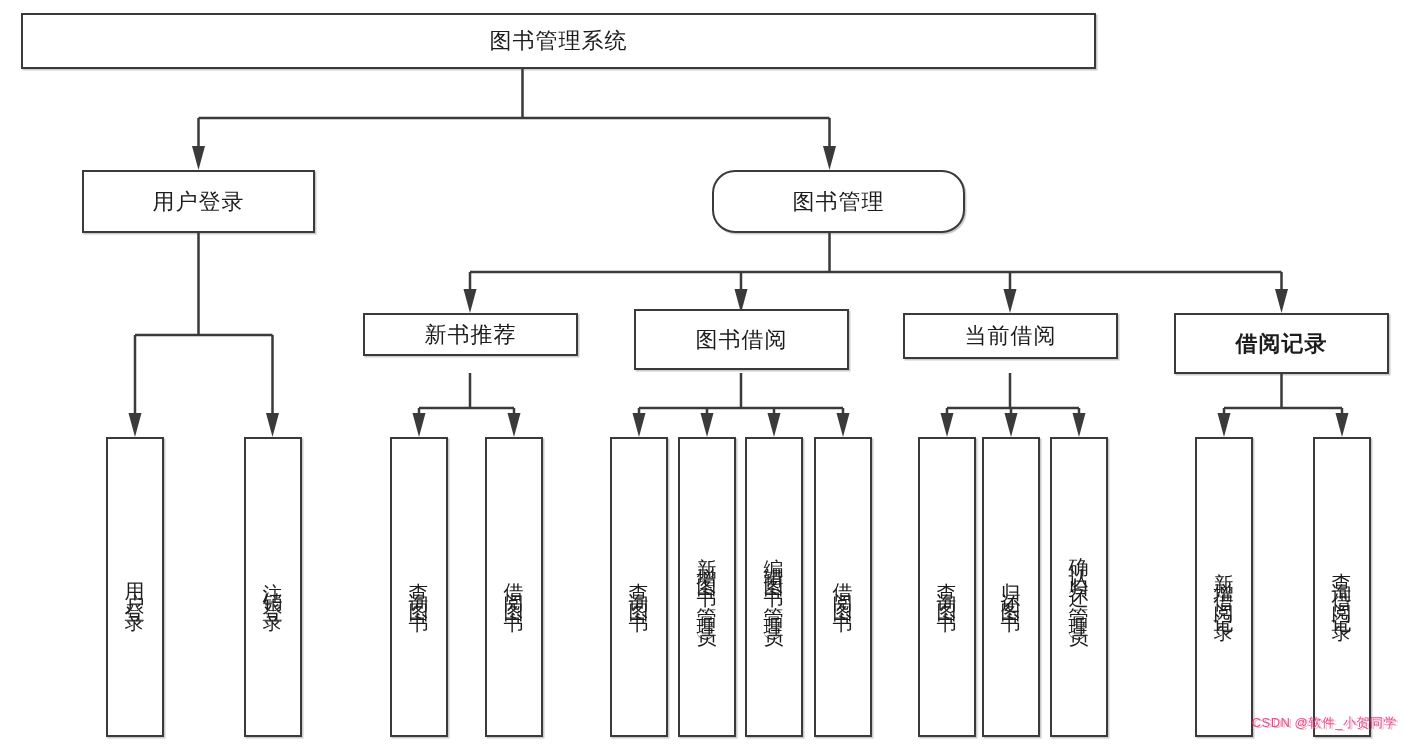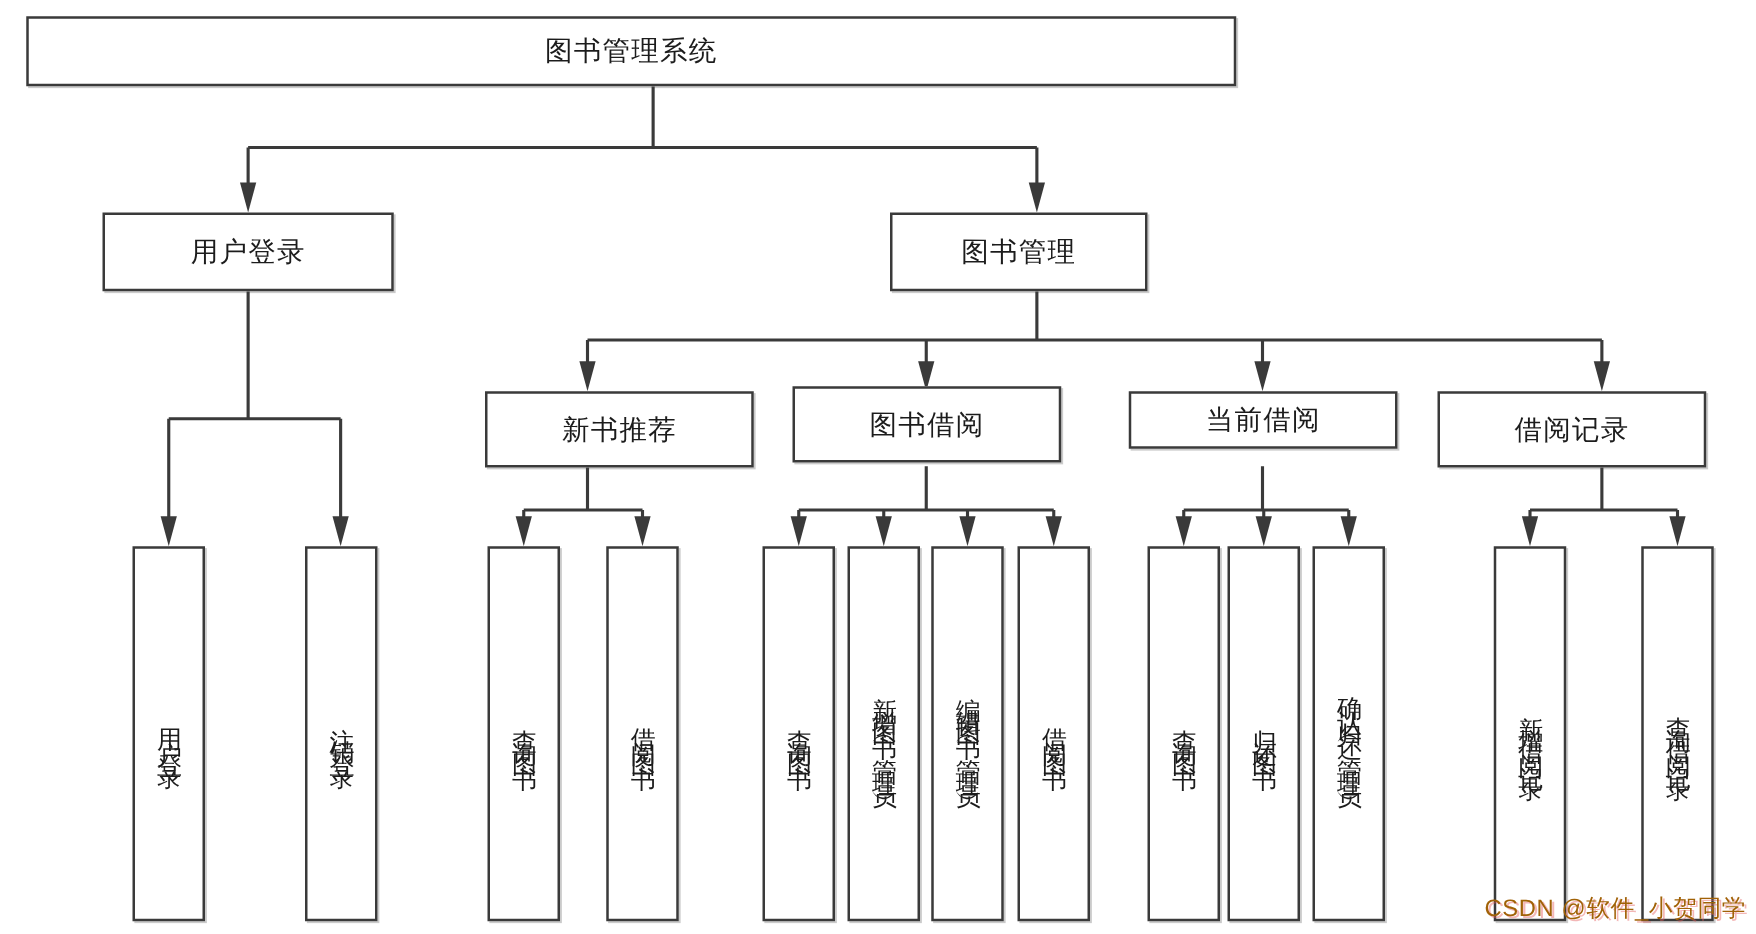--- a/index.html
+++ b/index.html
@@ -24,39 +24,39 @@
   }
   .hbox { font-size:22px; letter-spacing:1px; white-space:nowrap; }
   .vbox { font-size:20px; }
   .vbox .vtext {
     writing-mode:vertical-rl;
     letter-spacing:10px;
     line-height:1;
     white-space:nowrap;
   }
   
-  .n-root   { left:21px;  top:13px;  width:968px; height:56px; }
+  .n-root   { left:21px;  top:13px;  width:1075px; height:56px; }
   .n-l2a    { left:82px;  top:170px; width:233px;  height:63px; }
-  .n-l2b    { left:712px; top:170px; width:206px;  height:63px; }
-  .n-l3a    { left:363px;  top:313px; width:215px; height:61px;margin-left:25px; }
+  .n-l2b    { left:712px; top:170px; width:253px;  height:63px;border-radius:23px; }
+  .n-l3a    { left:363px;  top:313px; width:215px; height:43px; }
   .n-l3b    { left:634px;  top:309px; width:215px; height:61px; }
   .n-l3c    { left:903px;  top:313px; width:215px; height:46px; }
-  .n-l3d    { left:1150px; top:313px; width:215px; height:61px; }
+  .n-l3d    { left:1174px; top:313px; width:215px; height:61px;font-weight:bold; }
   .leaf     { top:437px; width:58px; height:300px; }
   .lf1  { left:106px; }  .lf2  { left:244px; }
   .lf3  { left:390px; }  .lf4  { left:485px; }
   .lf5  { left:610px; }  .lf6  { left:678px; }
   .lf7  { left:745px; }  .lf8  { left:814px; }
   .lf9  { left:918px; }  .lf10 { left:982px; }
   .lf11 { left:1050px; } .lf12 { left:1195px; }
   .lf13 { left:1313px; }
   .watermark {
     position:absolute; top:714px; right:8px;
-    font-size:19px; letter-spacing:0.5px;
-    color:#a16207;
+    font-size:13px; letter-spacing:0.5px;
+    color:#ec4899;
     text-shadow:2px 1px 0 rgba(229,95,95,0.45);
     white-space:nowrap;
   }
 </style>
 </head>
 <body>
 
 <svg id="connector-svg" viewBox="0 0 1405 747" xmlns="http://www.w3.org/2000/svg">
   <g stroke="#3a3a3a" stroke-width="2.5" fill="none">
 

